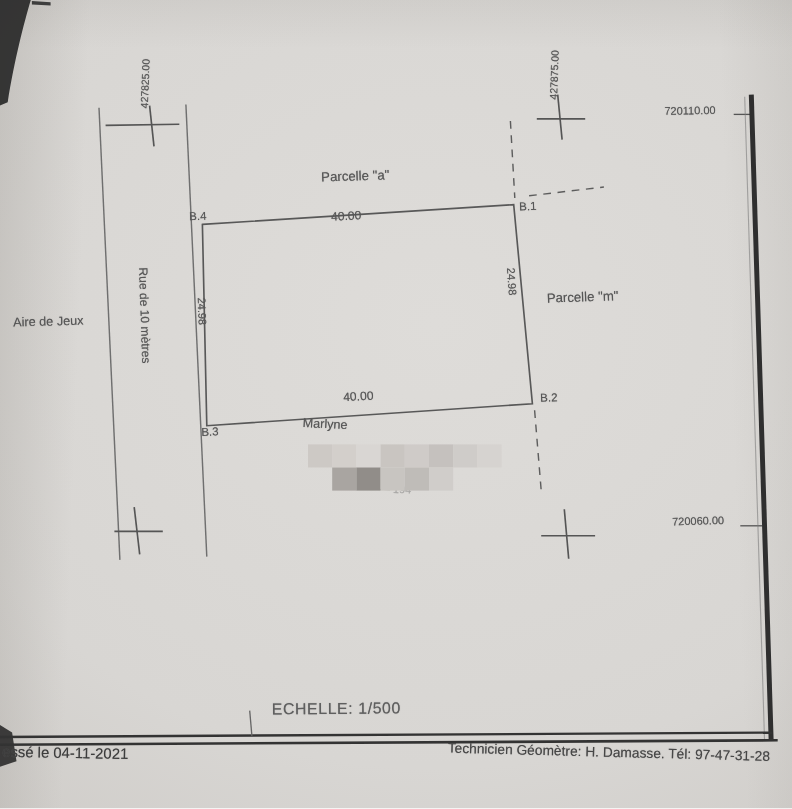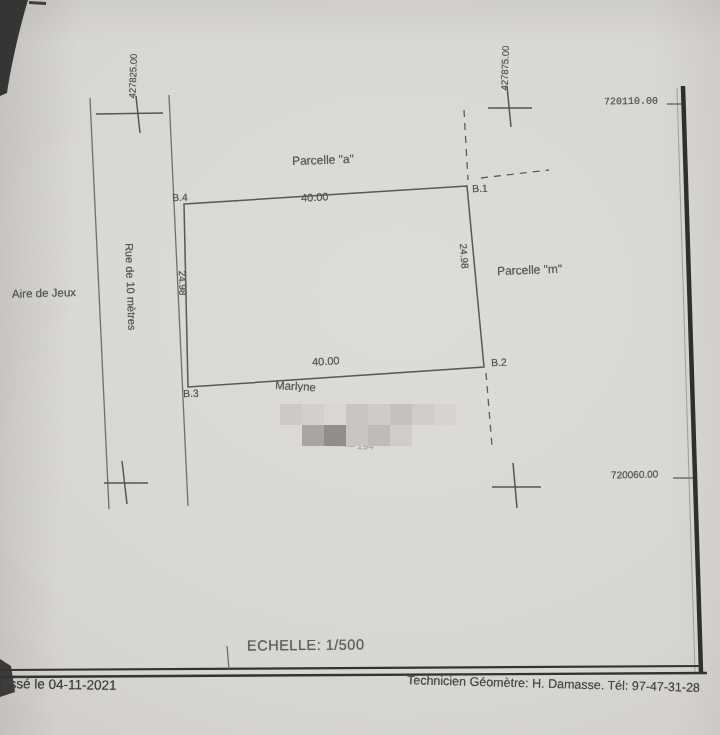--- a/index.html
+++ b/index.html
@@ -128,21 +128,21 @@
         <span class="px" style="background: rgb(200, 197, 193);"></span>
         <span class="px" style="background: rgb(191, 188, 184);"></span>
         <span class="px" style="background: rgb(208, 205, 202);"></span>
         <span class="px" style="background: transparent;"></span>
         <span class="px" style="background: transparent;"></span>
       </div>
     </div>
 
   <div class="lbl vert" style="left:103px;top:63px;width:60px;font-size:9.5px;transform:rotate(-88deg);">427825.00</div>
   <div class="lbl vert" style="left:475px;top:55px;width:60px;font-size:9.5px;transform:rotate(-88deg);">427875.00</div>
-  <div class="lbl" style="left:604px;top:96px;font-size:10px;transform:rotate(-1deg);font-family:Liberation Mono, monospace;">720110.00</div>
+  <div class="lbl" style="left:604px;top:96px;font-size:10px;transform:rotate(-1deg);">720110.00</div>
   <div class="lbl" style="left:611px;top:469px;font-size:10px;transform:rotate(-1.5deg);">720060.00</div>
 
   <div class="lbl" style="left:247px;top:637px;font-size:14.5px;letter-spacing:.5px;color:#5f5f5f;transform:rotate(-0.5deg);">ECHELLE: 1/500</div>
 
   <div class="lbl" style="left:2px;top:677px;font-size:13.5px;color:#3d3d3d;transform:rotate(1deg);">essé le 04-11-2021</div>
   <div class="lbl" style="left:407px;top:677px;font-size:12.5px;color:#474747;transform:rotate(1.5deg);">Technicien Géomètre: H. Damasse. Tél: 97-47-31-28</div>
 
 </div>
 
 </body></html>

